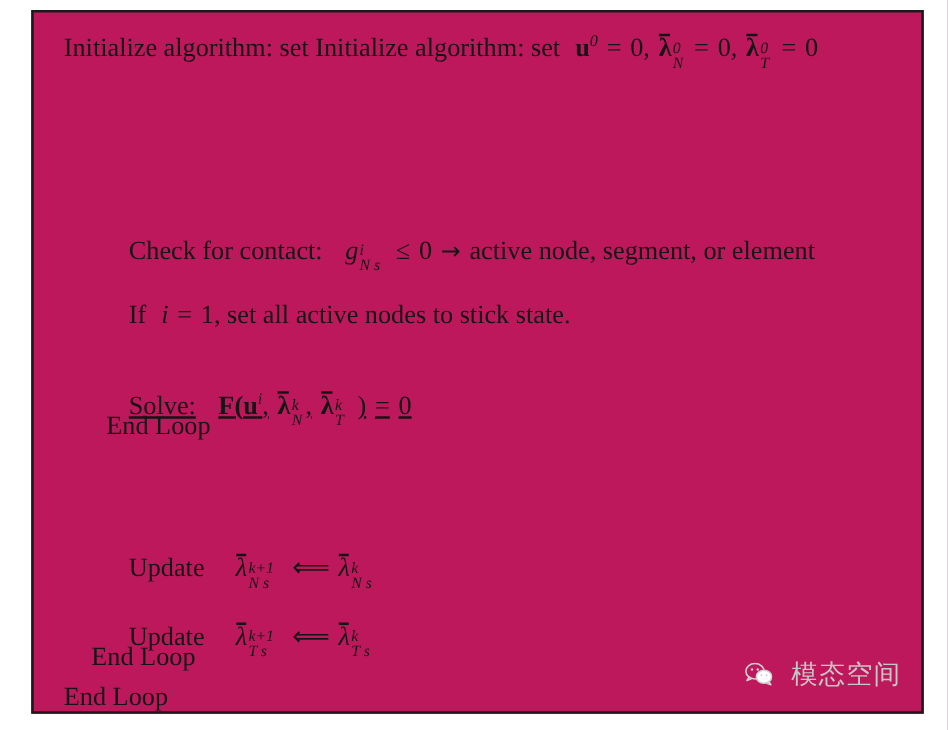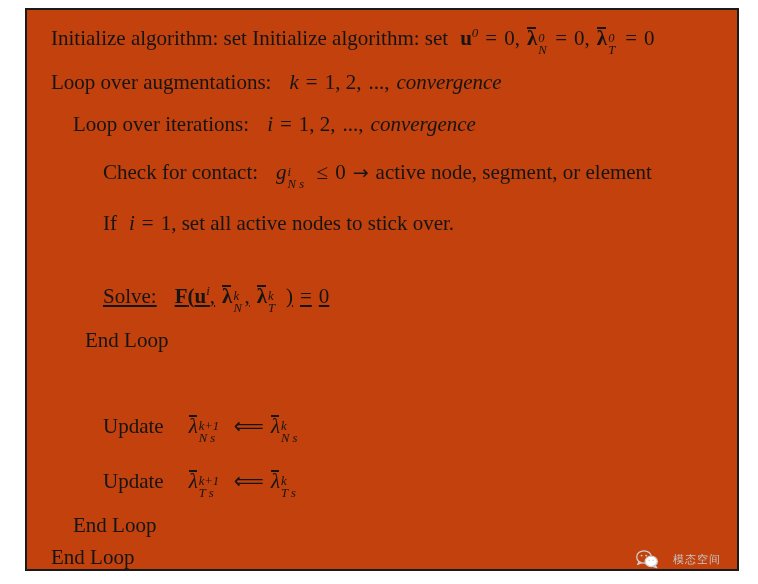--- a/index.html
+++ b/index.html
@@ -17,42 +17,42 @@
   }
 
   #algo-frame {
     position: absolute;
     left: 25px;
     top: 8px;
     width: 714px;
     height: 563px;
     border: 2px solid #1a1a1a;
     box-sizing: border-box;
-    background: #c2410c;
+    background: #be185d;
   }
 
   .algo-body {
     position: relative;
     width: 100%;
     height: 100%;
   }
 
   .line {
     position: absolute;
     white-space: nowrap;
     font-size: 21px;
     line-height: 1;
     color: #151515;
   }
 
   
   .ind0 { left: 24px; }
   .ind1 { left: 46px; }
   .ind2 { left: 58px; }
-  .ind3 { left: 76px; }
+  .ind3 { left: 76px; margin-top: 28px; }
 
   .txt { font-family: "Liberation Serif", "DejaVu Serif", serif; }
 
   
   .math {
     font-family: "Liberation Serif", "DejaVu Serif", serif;
     font-style: italic;
   }
   .mathup { font-style: normal; }
   .bold { font-weight: bold; }
@@ -114,57 +114,51 @@
     background: #151515;
   }
 
   .arrow { font-family: "DejaVu Sans", sans-serif; font-size: 19px; }
   .larrow { font-family: "DejaVu Sans", sans-serif; font-size: 21px; }
 
   
   #watermark {
     position: absolute;
     right: 16px;
-    bottom: 0;
+    bottom: 16px;
     display: flex;
     align-items: center;
     gap: 15px;
     color: #c9c9c9;
     font-family: "DejaVu Sans", "Liberation Sans", sans-serif;
-    font-size: 11px;
+    font-size: 21px;
     letter-spacing: 1px;
     user-select: none;
   }
   #watermark .wm-text { color: #c6c6c6; }
   .wm-icon { display: block; }
 </style>
 </head>
 <body>
 
 <div id="algo-frame">
   <div class="algo-body">
 
     <div class="line ind0" style="top:18px;">
       <span class="txt">Initialize algorithm: set Initialize algorithm: set</span><span class="gap-m"></span><span class="bold mathup">u</span><span class="sup">0</span><span class="gap-s"></span><span class="mathup">=</span><span class="gap-s"></span><span class="mathup">0</span><span class="mathup">,</span><span class="gap-s"></span><span class="obar bold mathup">λ</span><span class="supsub"><span class="s-up">0</span><span class="s-dn">N</span></span><span class="gap-l"></span><span class="mathup">=</span><span class="gap-s"></span><span class="mathup">0</span><span class="mathup">,</span><span class="gap-s"></span><span class="obar bold mathup">λ</span><span class="supsub"><span class="s-up">0</span><span class="s-dn">T</span></span><span class="gap-l"></span><span class="mathup">=</span><span class="gap-s"></span><span class="mathup">0</span>
     </div>
 
-    <div class="line ind0" style="top:62px;">
-      <span class="txt">Loop over augmentations:</span><span class="gap-l"></span><span class="math">k</span><span class="gap-s"></span><span class="mathup">=</span><span class="gap-s"></span><span class="mathup">1, 2,</span><span class="gap-s"></span><span class="mathup">...</span><span class="mathup">,</span><span class="gap-s"></span><span class="math">convergence</span>
-    </div>
-
-    <div class="line ind1" style="top:104px;">
-      <span class="txt">Loop over iterations:</span><span class="gap-l"></span><span class="math">i</span><span class="gap-s"></span><span class="mathup">=</span><span class="gap-s"></span><span class="mathup">1, 2,</span><span class="gap-s"></span><span class="mathup">...</span><span class="mathup">,</span><span class="gap-s"></span><span class="math">convergence</span>
-    </div>
+
 
     <div class="line ind3" style="top:152px;">
       <span class="txt">Check for contact:</span><span class="gap-l"></span><span class="math">g</span><span class="supsub"><span class="s-up">i</span><span class="s-dn">N s</span></span><span class="gap-l"></span><span class="gap-m"></span><span class="mathup">≤</span><span class="gap-s"></span><span class="mathup">0</span><span class="gap-s"></span><span class="arrow">→</span><span class="gap-s"></span><span class="txt">active node, segment, or element</span>
     </div>
 
     <div class="line ind3" style="top:203px;">
-      <span class="txt">If</span><span class="gap-m"></span><span class="math">i</span><span class="gap-s"></span><span class="mathup">=</span><span class="gap-s"></span><span class="mathup">1</span><span class="txt">, set all active nodes to stick over.</span>
+      <span class="txt">If</span><span class="gap-m"></span><span class="math">i</span><span class="gap-s"></span><span class="mathup">=</span><span class="gap-s"></span><span class="mathup">1</span><span class="txt">, set all active nodes to stick state.</span>
     </div>
 
 
     <div class="line ind3" style="top:276px;text-decoration:underline;">
       <span class="txt">Solve:</span><span class="gap-l"></span><span class="bold mathup">F</span><span class="bold mathup">(</span><span class="bold mathup">u</span><span class="sup">i</span><span class="mathup">,</span><span class="gap-s"></span><span class="obar bold mathup">λ</span><span class="supsub"><span class="s-up">k</span><span class="s-dn">N</span></span><span class="gap-m"></span><span class="mathup">,</span><span class="gap-s"></span><span class="obar bold mathup">λ</span><span class="supsub"><span class="s-up">k</span><span class="s-dn">T</span></span><span class="gap-m"></span><span class="gap-s"></span><span class="mathup">)</span><span class="gap-s"></span><span class="mathup">=</span><span class="gap-s"></span><span class="mathup">0</span>
     </div>
 
     <div class="line ind2" style="top:320px;">
       <span class="txt">End Loop</span>
     </div>

